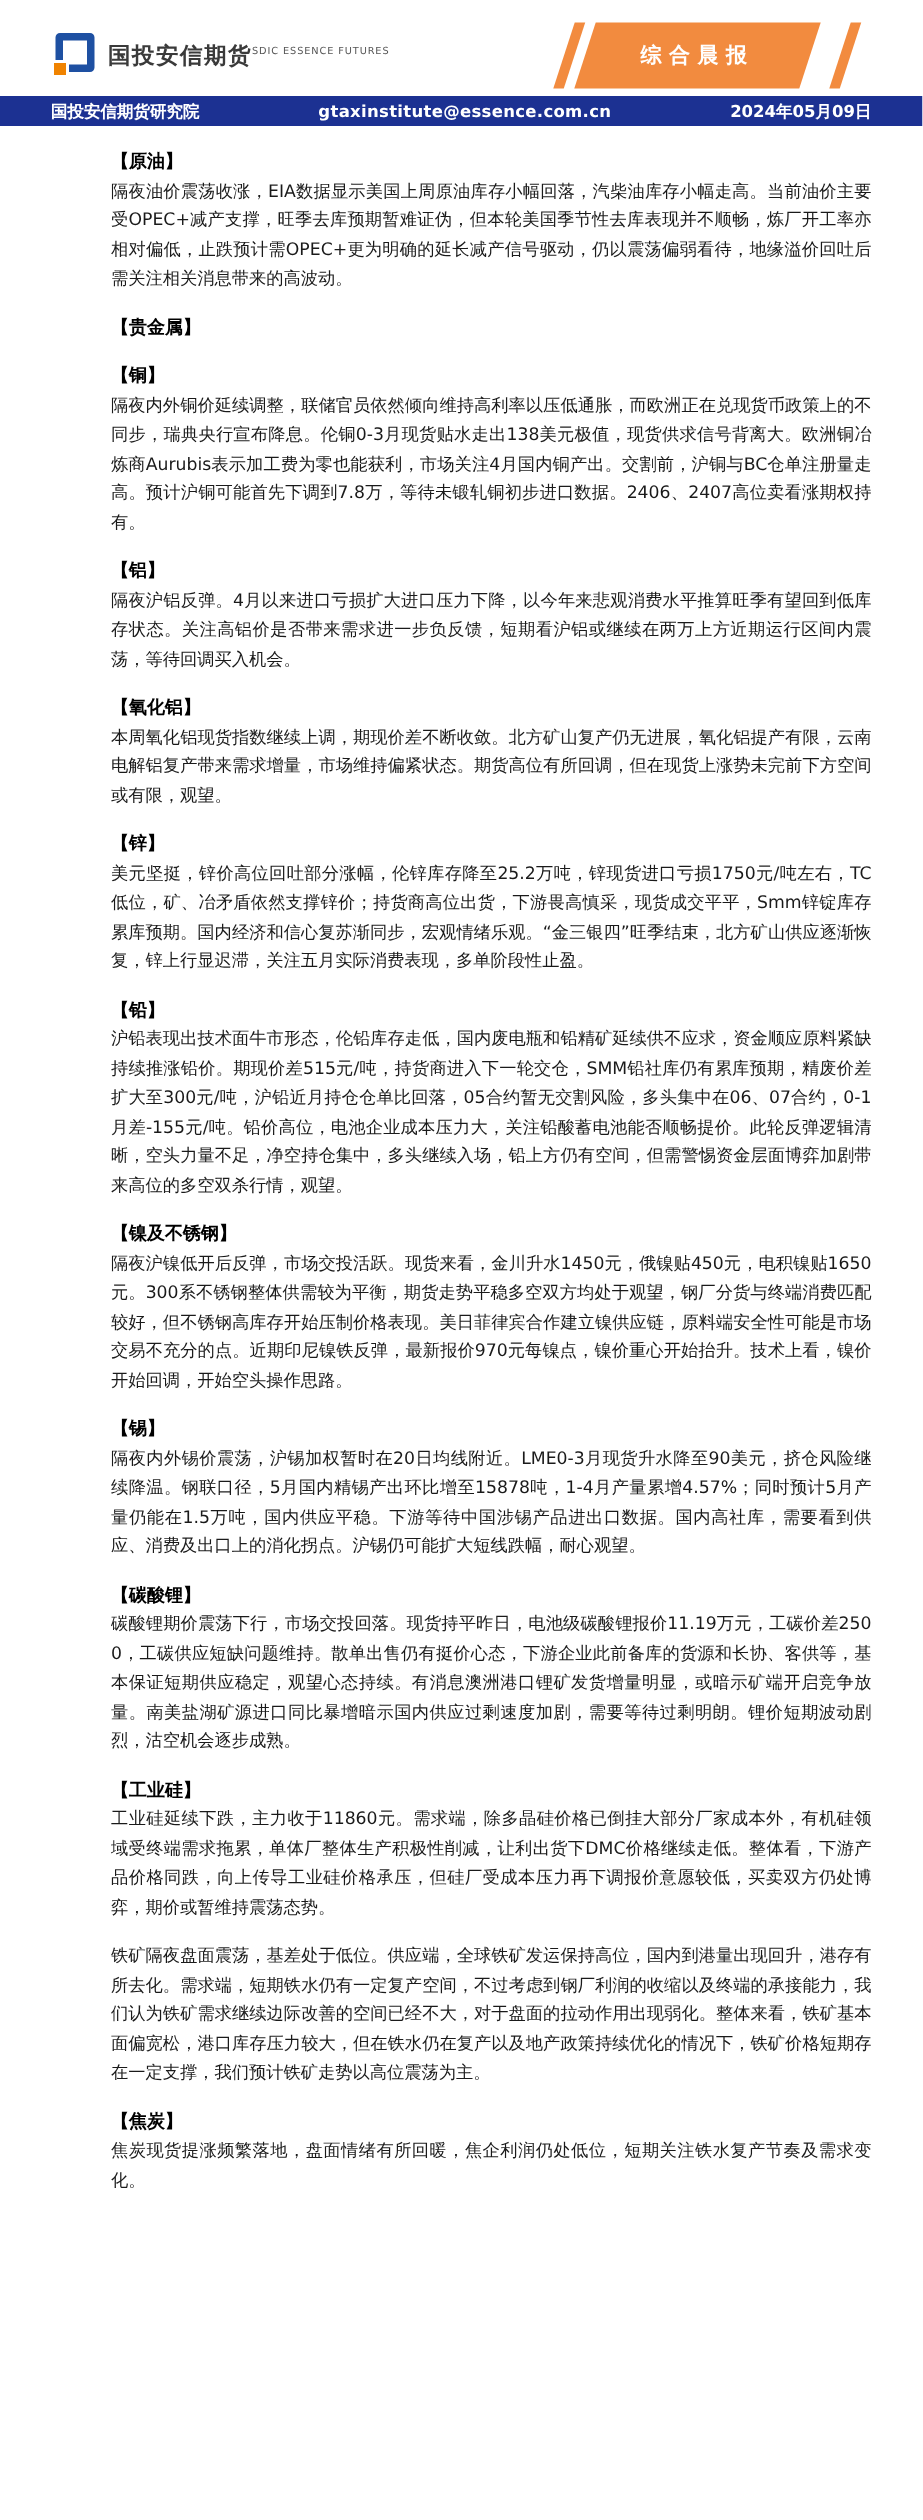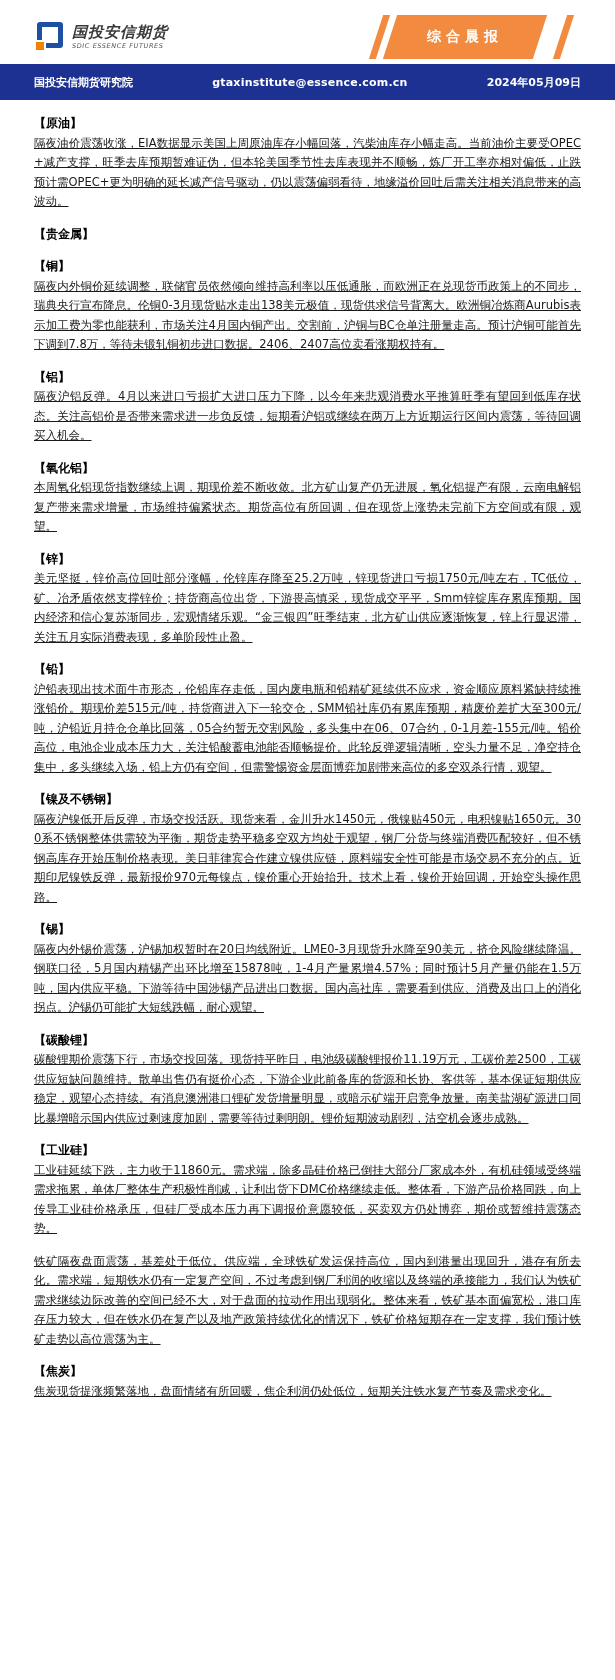--- a/index.html
+++ b/index.html
@@ -29,21 +29,21 @@
     border: 5px solid #1e50a2;
     border-radius: 3px;
     background: #ffffff;
   }
   .logo-orange {
     position: absolute; left: 0; bottom: 0;
     width: 12px; height: 12px;
     background: #f08300;
     border: 2px solid #ffffff;
   }
-  .brand-text { display: flex; flex-direction: column; line-height: 1.1; font-style: italic; }
+  .brand-text { display: flex; line-height: 1.1; }
   .brand-cn { font-size: 15px; font-weight: bold; color: #3a3a3a; letter-spacing: 1px; }
   .brand-en { font-size: 6.5px; color: #555555; letter-spacing: 0.6px; margin-top: 2px; }
 
   .badge-wrap { position: relative; width: 195px; height: 44px; margin-right: 14px; }
   .badge-main {
     position: absolute; left: 18px; top: 0;
     width: 150px; height: 44px;
     background: #f28b3f;
     transform: skewX(-18deg);
     display: flex; align-items: center; justify-content: center;
@@ -64,50 +64,50 @@
     transform: skewX(18deg);
     color: #ffffff;
     font-size: 14px;
     font-weight: bold;
     letter-spacing: 5px;
     white-space: nowrap;
   }
 
   
   .infobar {
-    height: 36px;
+    height: 20px;
     background: #1c3192;
     color: #ffffff;
     display: flex;
     align-items: center;
     justify-content: space-between;
     padding: 0 34px;
     font-size: 11px;
     font-weight: bold;
   }
   .infobar .ib-center { letter-spacing: 0.2px; }
 
   
   .report {
     padding: 14px 34px 0 34px;
+    margin-left: 40px;
   }
   .section { margin-bottom: 13px; }
   .section-title {
     font-size: 12px;
     font-weight: bold;
     line-height: 19.5px;
     color: #000000;
   }
   .section-body {
     font-size: 11.5px;
     line-height: 19.5px;
     text-align: justify;
     color: #1a1a1a;
     word-break: break-all;
-    text-decoration: underline;
   }
 </style>
 </head>
 <body>
 
 <div class="header">
   <div class="brand">
     <div class="logo-mark">
       <div class="logo-outer" style="border-color: rgb(30, 80, 162);"></div>
       <div class="logo-orange" style="background: rgb(240, 131, 0);"></div>

